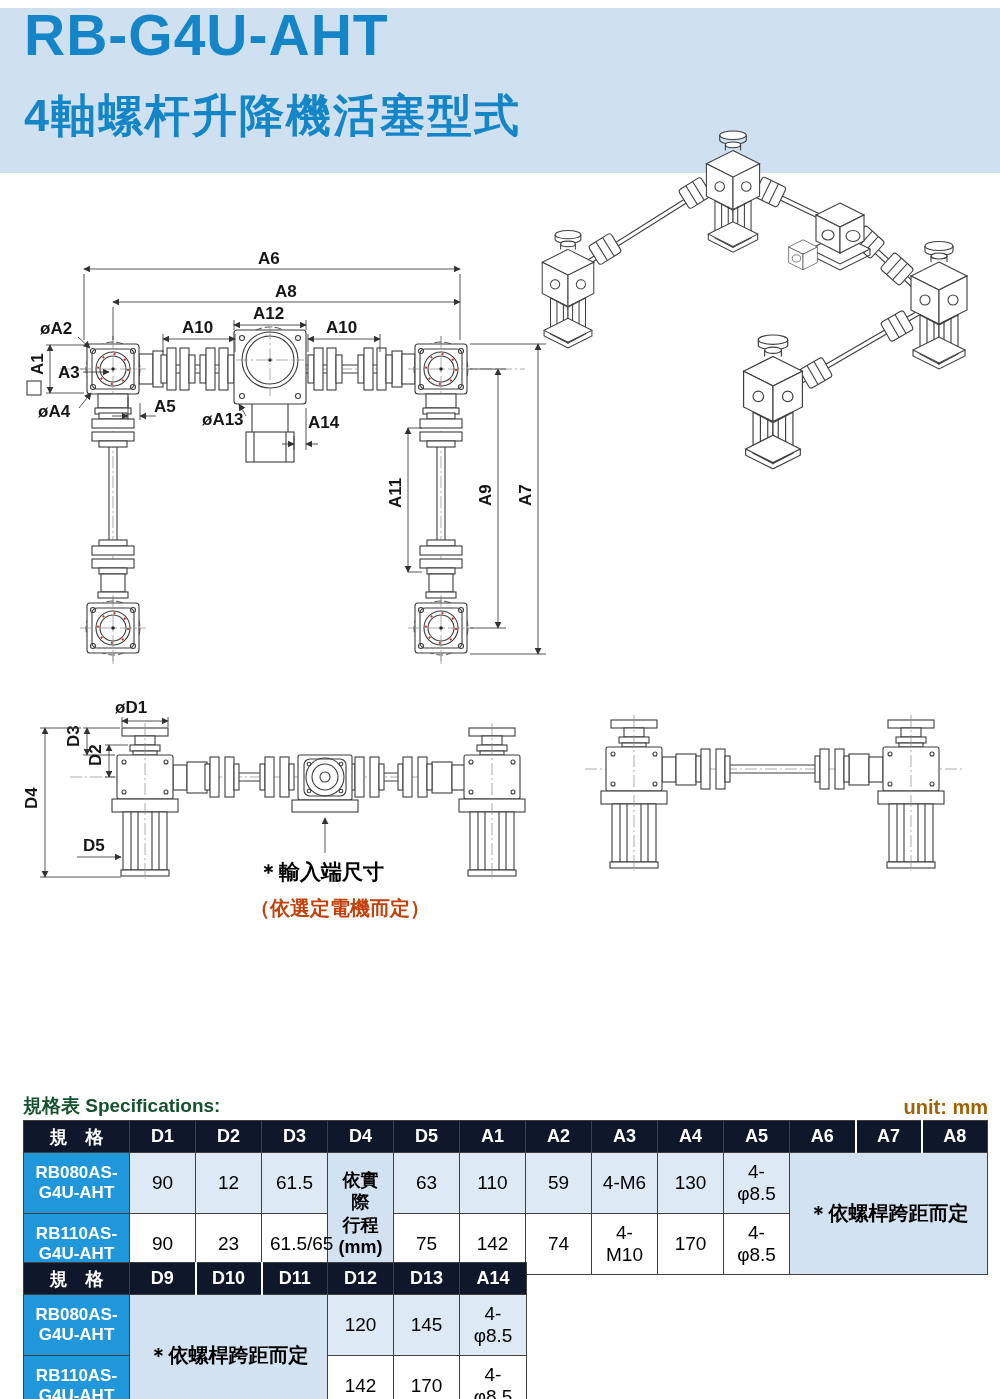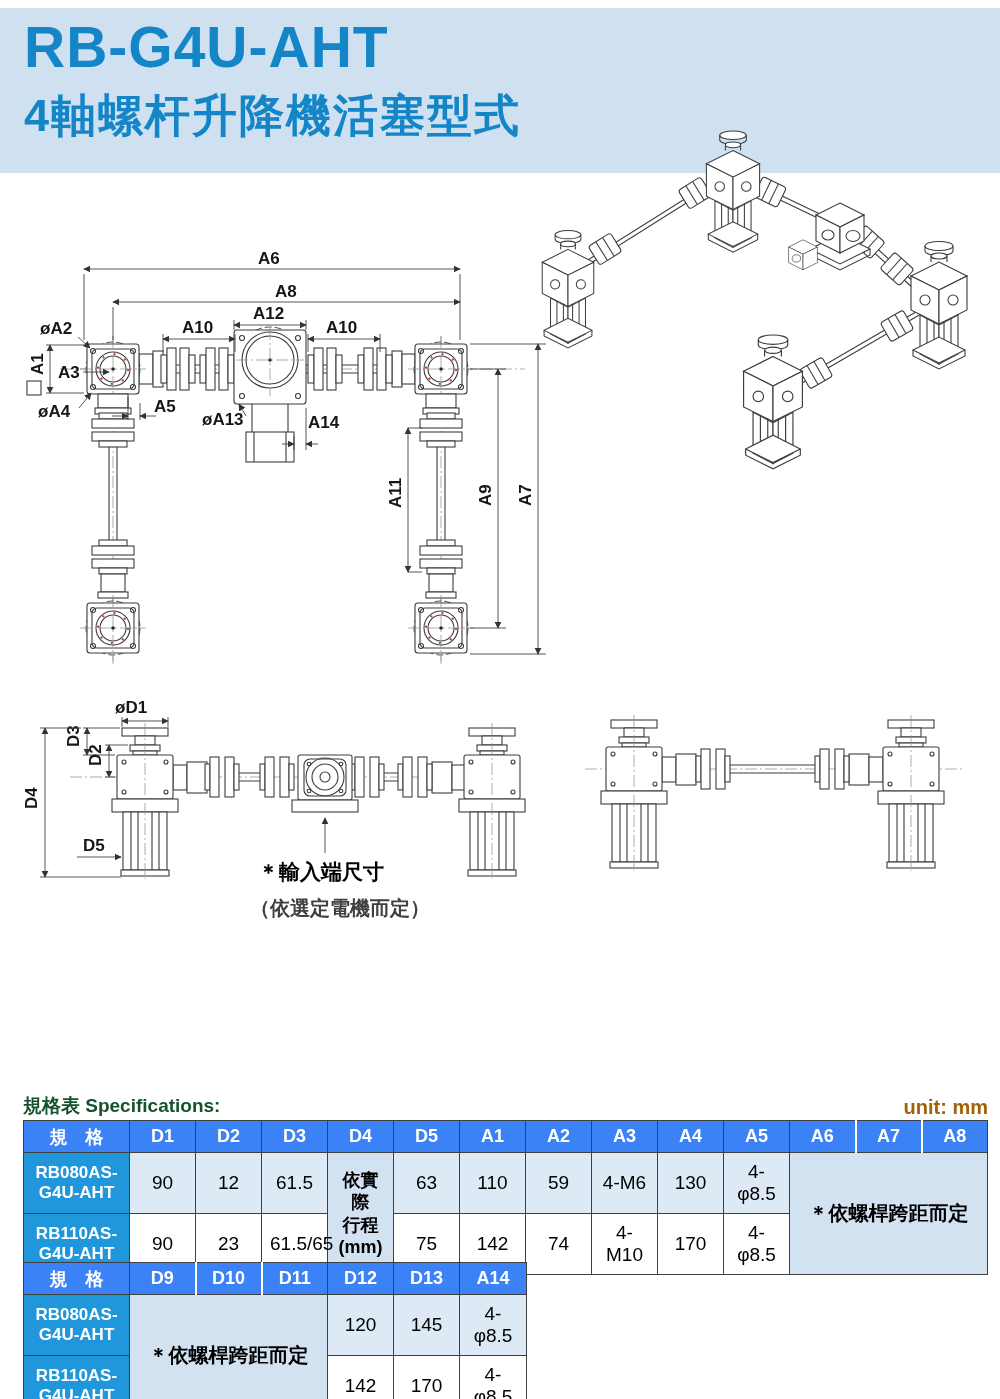--- a/index.html
+++ b/index.html
@@ -1,37 +1,37 @@
 <!DOCTYPE html>
 <html><head>
 <meta charset="utf-8">
 <style>
   html,body{margin:0;padding:0;background:#e8e8e8}
   .page{position:relative;width:1000px;height:1399px;background:#ffffff;overflow:hidden;
         font-family:"Liberation Sans",sans-serif;margin:0 auto}
   .abs{position:absolute}
   .band{left:0;top:8px;width:1000px;height:165px;background:#cfe0f0}
-  .title{left:24px;top:14px;font-size:57px;font-weight:bold;color:#1486c8;letter-spacing:1px}
+  .title{left:24px;top:2px;font-size:57px;font-weight:bold;color:#1486c8;letter-spacing:1px}
   .subtitle{left:24px;top:86px;font-size:45px;font-weight:bold;color:#1486c8;letter-spacing:2px}
   .dims-label{left:24px;top:197px;font-size:21px;font-weight:bold;color:#1287c9}
   .spec-label{left:23px;top:1093px;font-size:19px;font-weight:bold;color:#14532d}
   .unit-label{right:12px;top:1096px;font-size:20px;font-weight:bold;color:#a16207}
   .notes{left:25px;top:924px;font-size:22px;font-weight:bold;color:#000;line-height:37px}
   .cap1{left:258px;top:858px;font-size:21px;font-weight:bold;color:#000}
-  .cap2{left:250px;top:895px;font-size:20px;font-weight:bold;color:#404040}
+  .cap2{left:250px;top:895px;font-size:20px;font-weight:bold;color:#c2410c}
   svg{position:absolute;overflow:visible}
   .ln{fill:none;stroke:#3d3d3d;stroke-width:1.1}
   .lnw{fill:#fff;stroke:#3d3d3d;stroke-width:1.1}
   .dash{fill:none;stroke:#3d3d3d;stroke-width:.9;stroke-dasharray:7 3}
   .cl{fill:none;stroke:#8a8a8a;stroke-width:.7;stroke-dasharray:12 3 2 3}
   .dl{stroke:#444;stroke-width:.9;fill:none}
   .red{fill:none;stroke:#cc3322;stroke-width:2;stroke-dasharray:2 9.8}
   text.dim{font-size:17px;font-weight:bold;fill:#161616;font-family:"Liberation Sans",sans-serif}
   table.spec{position:absolute;border-collapse:collapse;table-layout:fixed;background:#fff}
-  .spec th{background:#3b82f6;color:#fff;font-size:18px;font-weight:bold;border:1.5px solid #404040;padding:0;height:31px}
+  .spec th{background:#0f172a;color:#fff;font-size:18px;font-weight:bold;border:1.5px solid #404040;padding:0;height:31px}
   .spec td{border:1.5px solid #404040;text-align:center;vertical-align:middle;font-size:19px;color:#000;padding:8px}
   .spec td.model{background:#2097da;color:#fff;font-weight:bold;font-size:17px;white-space:pre-line;line-height:1.2}
   .spec tr.r1 td.val{background:#dde9f4}
   .spec tr.r2 td.val{background:#fff}
   .spec td.mg{background:#d3e2f1;font-weight:bold;font-size:18px;white-space:pre-line;line-height:1.25}
   .spec td.mgbig{background:#d3e2f1;font-weight:bold;font-size:20px}
   .spec th.wsep{border-left:2px solid #ffffff}
   #t1{left:23px;top:1120px;width:965px}
   #t2{left:23px;top:1262px;width:504px}
   #t1 tr.r1{height:46px}#t1 tr.r2{height:42px}

